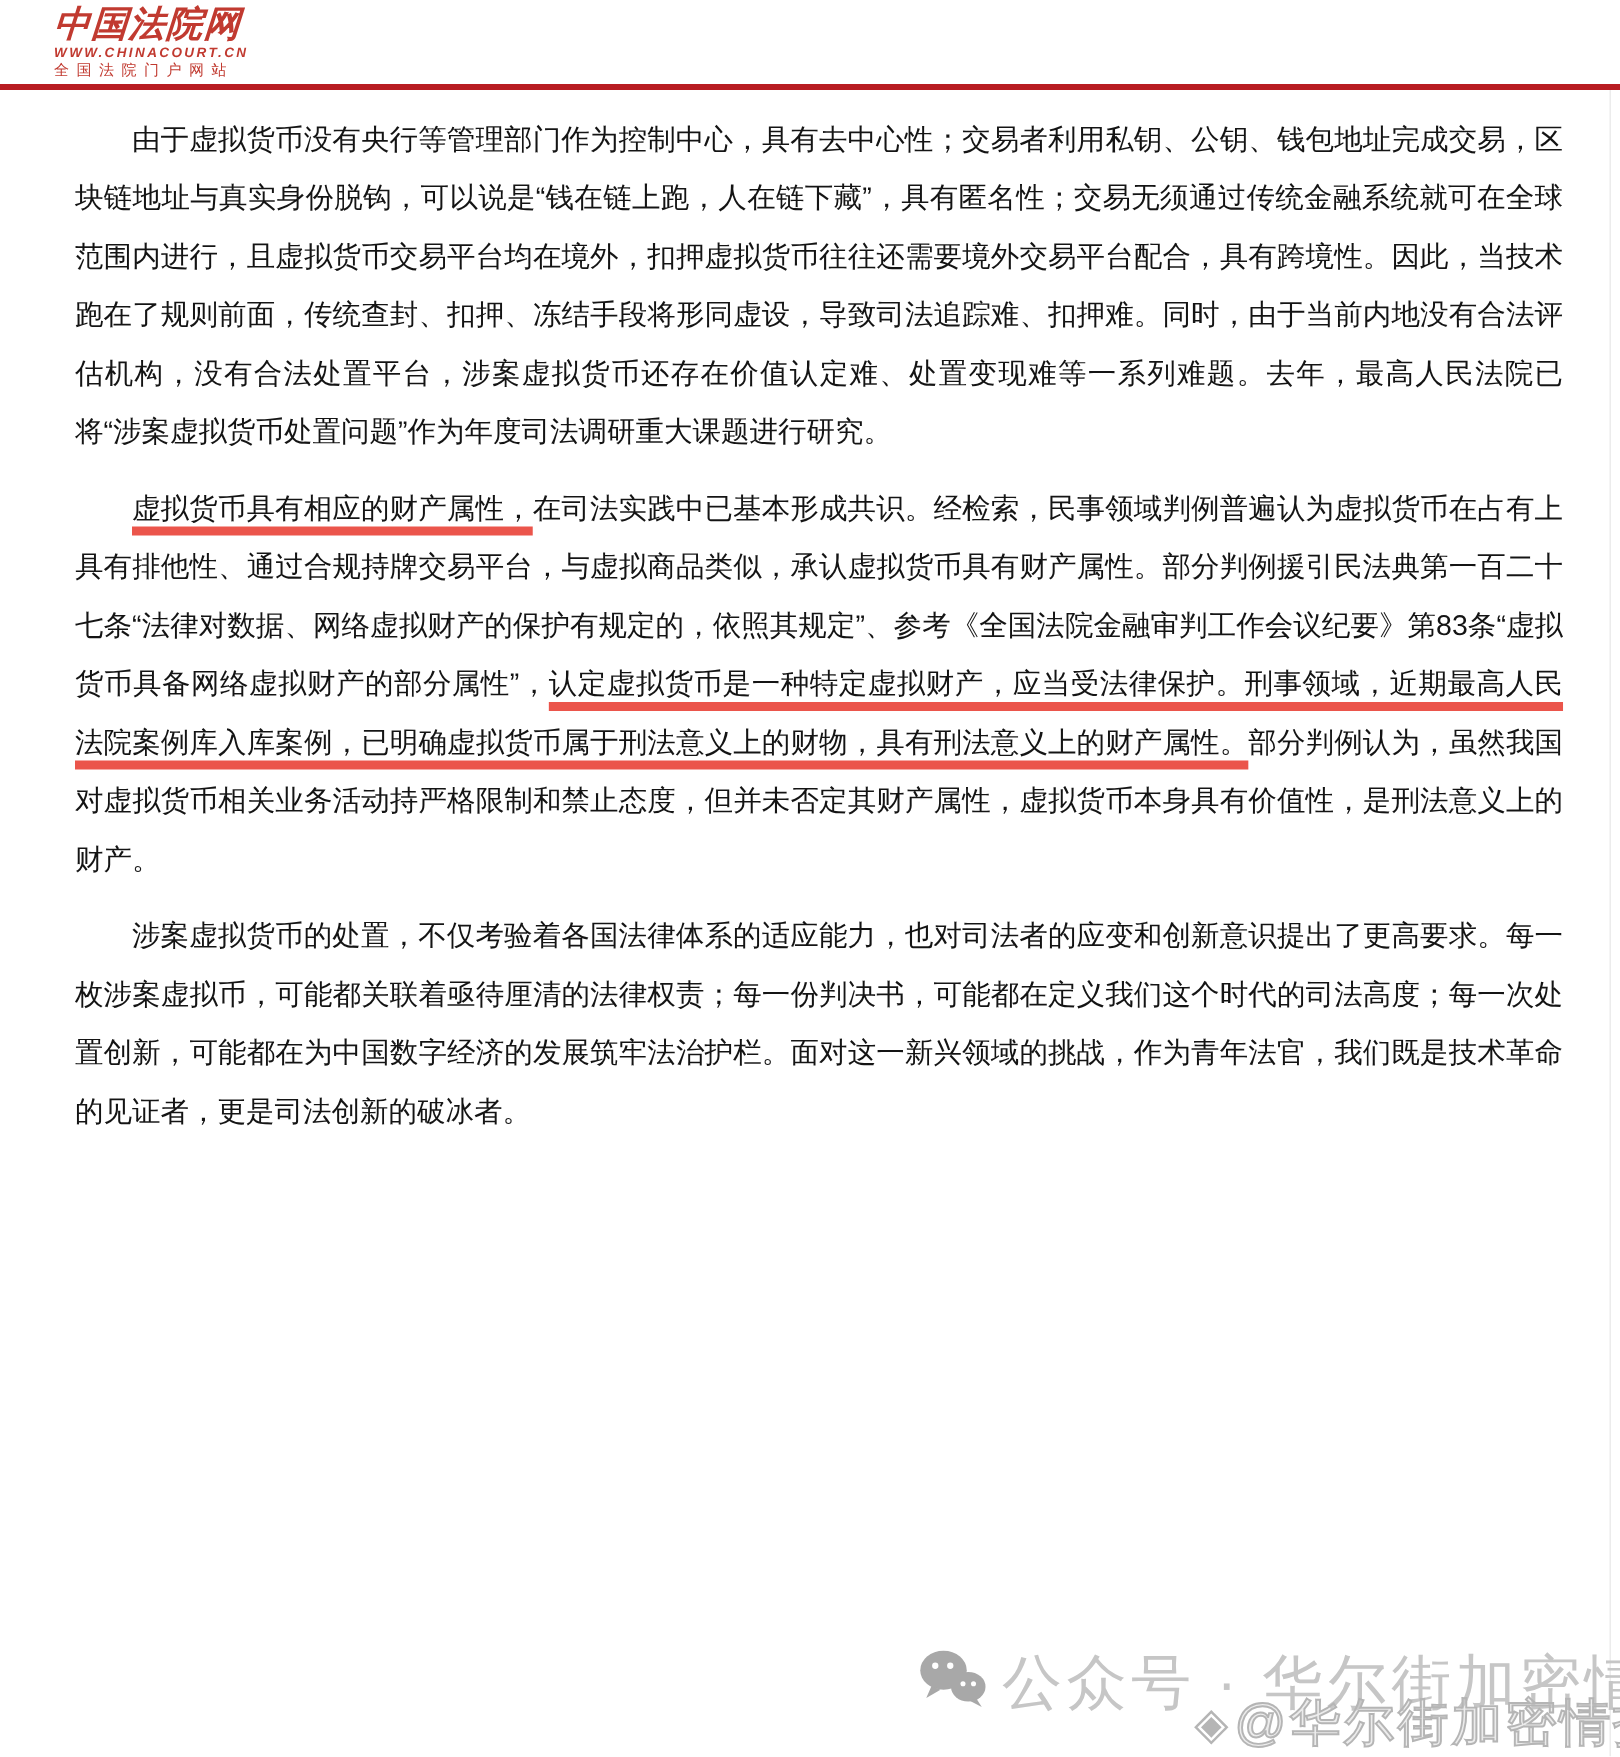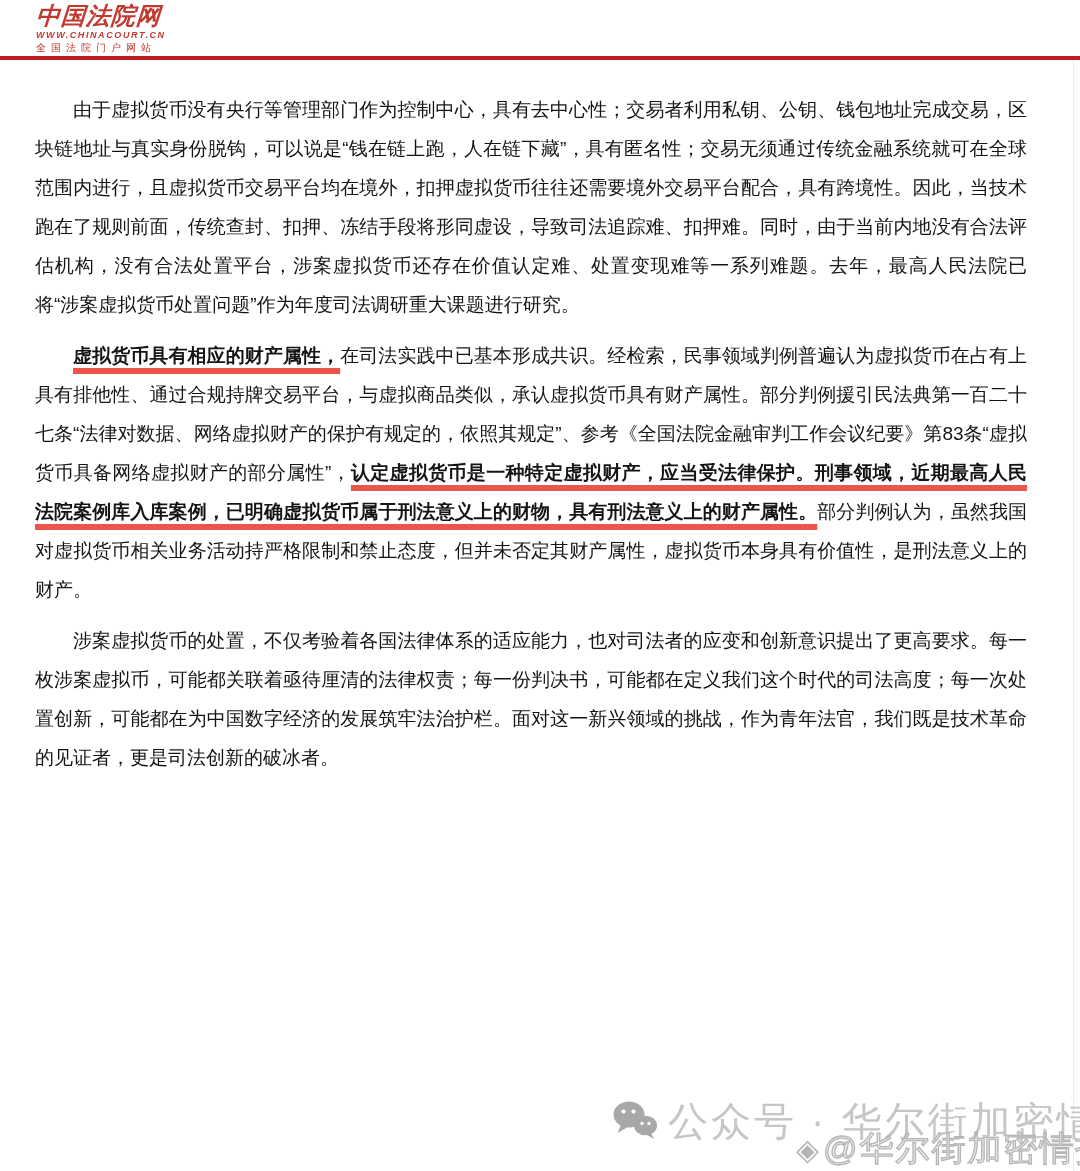--- a/index.html
+++ b/index.html
@@ -76,40 +76,39 @@
     left: 1073px;
     top: 60px;
     width: 1px;
     height: 1111px;
     background: #ececec;
   }
 
   
   .article {
     position: relative;
-    margin-left: 35px;
+    margin-left: 50px;
     width: 992px;
-    padding-top: 30px;
+    padding-top: 14px;
     font-size: 19px;
     line-height: 39px;
     color: #141414;
     text-align: justify;
     word-break: break-all;
   }
   .article p {
     text-indent: 2em;
     margin: 0 0 12px 0;
   }
   .u {
     text-decoration: underline;
     text-decoration-color: rgba(232, 55, 44, 0.85);
     text-decoration-thickness: 6px;
     text-underline-offset: 6px;
     text-decoration-skip-ink: none;
-    font-weight: bold;
   }
 
   
   .wm1 {
     position: absolute;
     left: 612px;
     top: 1094px;
     display: flex;
     align-items: center;
     gap: 10px;

